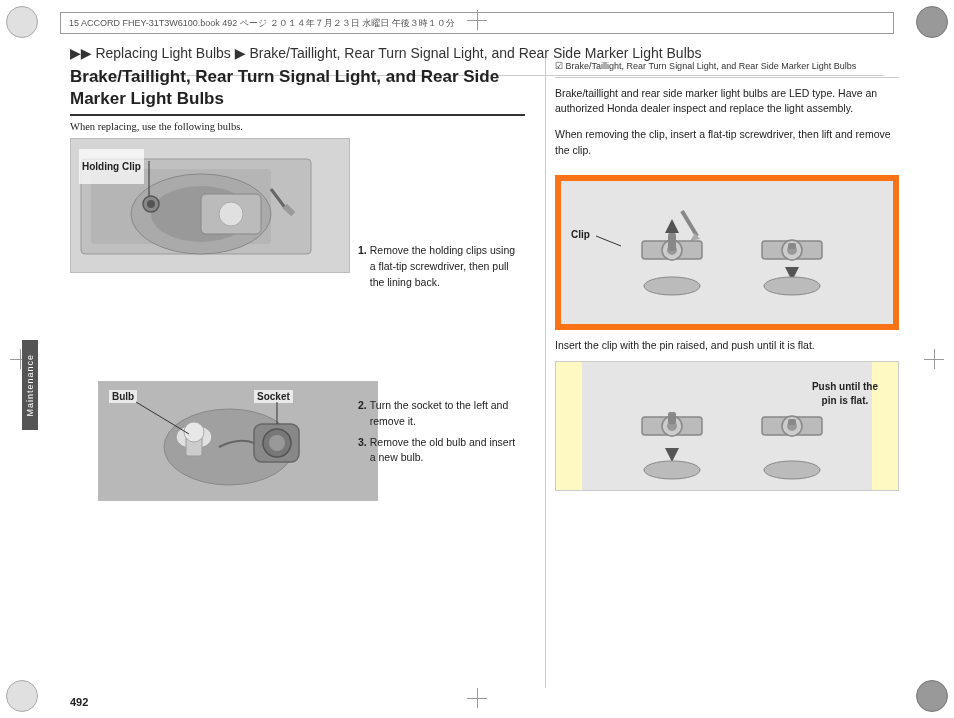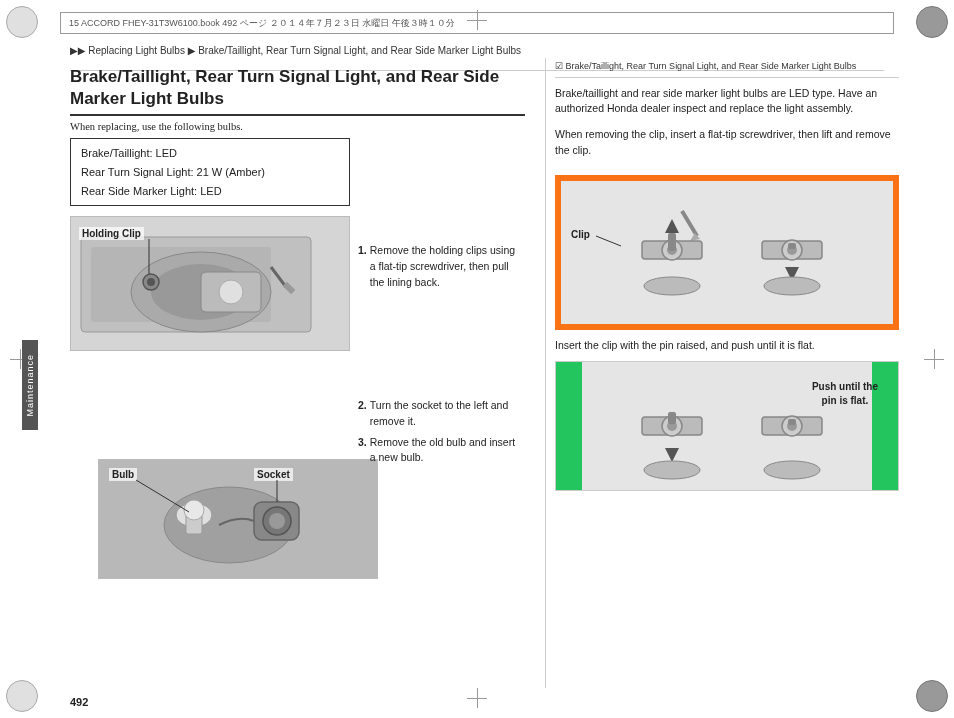--- a/index.html
+++ b/index.html
@@ -38,21 +38,21 @@
       font-size: 9px;
       color: #555;
     }
 
     
     .breadcrumb {
       position: absolute;
       top: 45px;
       left: 70px;
       right: 70px;
-      font-size: 10px;
+      font-size: 14px;
       color: #333;
       border-bottom: 1px solid #ccc;
       padding-bottom: 14px;
     }
     .step { display: flex; gap: 4px; margin-bottom: 5px; }
 
     
     .deco-circle-tl { top: 6px; left: 6px; width: 32px; height: 32px; background: #e0e0e0; border: 1px solid #aaa; }
     .deco-circle-tr { top: 6px; right: 6px; width: 32px; height: 32px; background: #999; border: 1px solid #777; }
     .deco-circle-bl { bottom: 6px; left: 6px; width: 32px; height: 32px; background: #e0e0e0; border: 1px solid #aaa; }
@@ -103,25 +103,20 @@
 <div style="position:absolute; left:22px; top:340px; width:16px; height:90px; background:#555; display:flex; align-items:center; justify-content:center;">
   <span style="color:#fff; font-size:9px; writing-mode:vertical-rl; transform:rotate(180deg); letter-spacing:1px;">Maintenance</span>
 </div>
 
 <div style="position:absolute; top:58px; left:70px; width:460px;">
 
   <div style="font-size:17px; font-weight:bold; line-height:1.3; margin-top:8px; margin-bottom:5px; border-bottom:2px solid #333; padding-bottom:4px; width:455px;">Brake/Taillight, Rear Turn Signal Light, and Rear Side Marker Light Bulbs</div>
 
   <div style="font-size:10.5px; margin-bottom:6px;font-family:Liberation Serif, serif;">When replacing, use the following bulbs.</div>
 
-  <div style="border:1.5px solid #333; padding:5px 10px; margin-bottom:10px; width:280px; font-size:11px; line-height:1.7;">
-    <p>Brake/Taillight: LED</p>
-    <p>Rear Turn Signal Light: 21 W (Amber)</p>
-    <p>Rear Side Marker Light: LED</p>
-  </div>
 
   <div style="position:relative; width:280px; height:135px; border:1px solid #bbb; background:#ddd; margin-bottom:8px; overflow:hidden;">
     
     <svg width="280" height="135" viewBox="0 0 280 135">
 
       <rect width="280" height="135" fill="#d5d5d5"></rect>
 
       <rect x="10" y="20" width="230" height="95" rx="4" fill="#c0c0c0" stroke="#999" stroke-width="1"></rect>
       <rect x="20" y="30" width="180" height="75" rx="3" fill="#b5b5b5"></rect>
 
@@ -133,21 +128,21 @@
       <circle cx="170" cy="70" r="8" fill="#888" stroke="#555" stroke-width="1.5"></circle>
       <circle cx="170" cy="70" r="4" fill="#555"></circle>
 
       <line x1="200" y1="50" x2="215" y2="70" stroke="#666" stroke-width="3"></line>
       <rect x="212" y="68" width="12" height="6" fill="#999" transform="rotate(45 218 71)"></rect>
 
       <rect x="130" y="55" width="60" height="40" rx="5" fill="#bbb" stroke="#888" stroke-width="1"></rect>
       <circle cx="160" cy="75" r="12" fill="#e0e0e0" stroke="#aaa" stroke-width="1"></circle>
     </svg>
     
-    <div style="position:absolute; top:10px; left:8px; font-size:10px; font-weight:bold; background:rgba(255,255,255,0.7); padding:1px 3px;">Holding Clip</div>
+    <div style="position:absolute; top:10px; left:8px; font-size:10px; font-weight:bold; background:rgba(255,255,255,0.7); padding:12px 3px;">Holding Clip</div>
     
     <svg style="position:absolute; top:0; left:0;" width="280" height="135">
       <line x1="78" y1="22" x2="78" y2="57" stroke="#333" stroke-width="1"></line>
     </svg>
   </div>
 
   <div style="position:absolute; left:288px; top:185px; width:165px; font-size:10.5px; line-height:1.5;">
     <div class="step" style="display:flex; gap:3px;">
       <span style="font-weight:bold;">1.</span>
       <span>Remove the holding clips using a flat-tip screwdriver, then pull the lining back.</span>
@@ -235,21 +230,21 @@
     </svg>
     
     <div style="position:absolute; top:48px; left:10px; font-size:10px; font-weight:bold;">Clip</div>
     <svg style="position:absolute; top:0; left:0;" width="100%" height="155">
       <line x1="35" y1="55" x2="60" y2="65" stroke="#333" stroke-width="1"></line>
     </svg>
   </div>
 
   <div style="font-size:10.5px; line-height:1.5; margin-bottom:8px;">Insert the clip with the pin raised, and push until it is flat.</div>
 
-  <div style="border:1px solid #ccc; background:#22c55e; width:100%; height:130px; position:relative; overflow:hidden;">
+  <div style="border:1px solid #ccc; background:#fef9c3; width:100%; height:130px; position:relative; overflow:hidden;">
     <svg width="100%" height="130" viewBox="0 0 290 130">
       <rect width="290" height="130" fill="#e5e5e5"></rect>
 
       <rect x="60" y="55" width="60" height="18" rx="3" fill="#bbb" stroke="#888" stroke-width="1.5"></rect>
       <circle cx="90" cy="64" r="10" fill="#ccc" stroke="#888" stroke-width="1.5"></circle>
       <circle cx="90" cy="64" r="5" fill="#999"></circle>
 
       <rect x="86" y="50" width="8" height="12" rx="2" fill="#888"></rect>
 
       <polygon points="90,100 83,86 97,86" fill="#555"></polygon>

